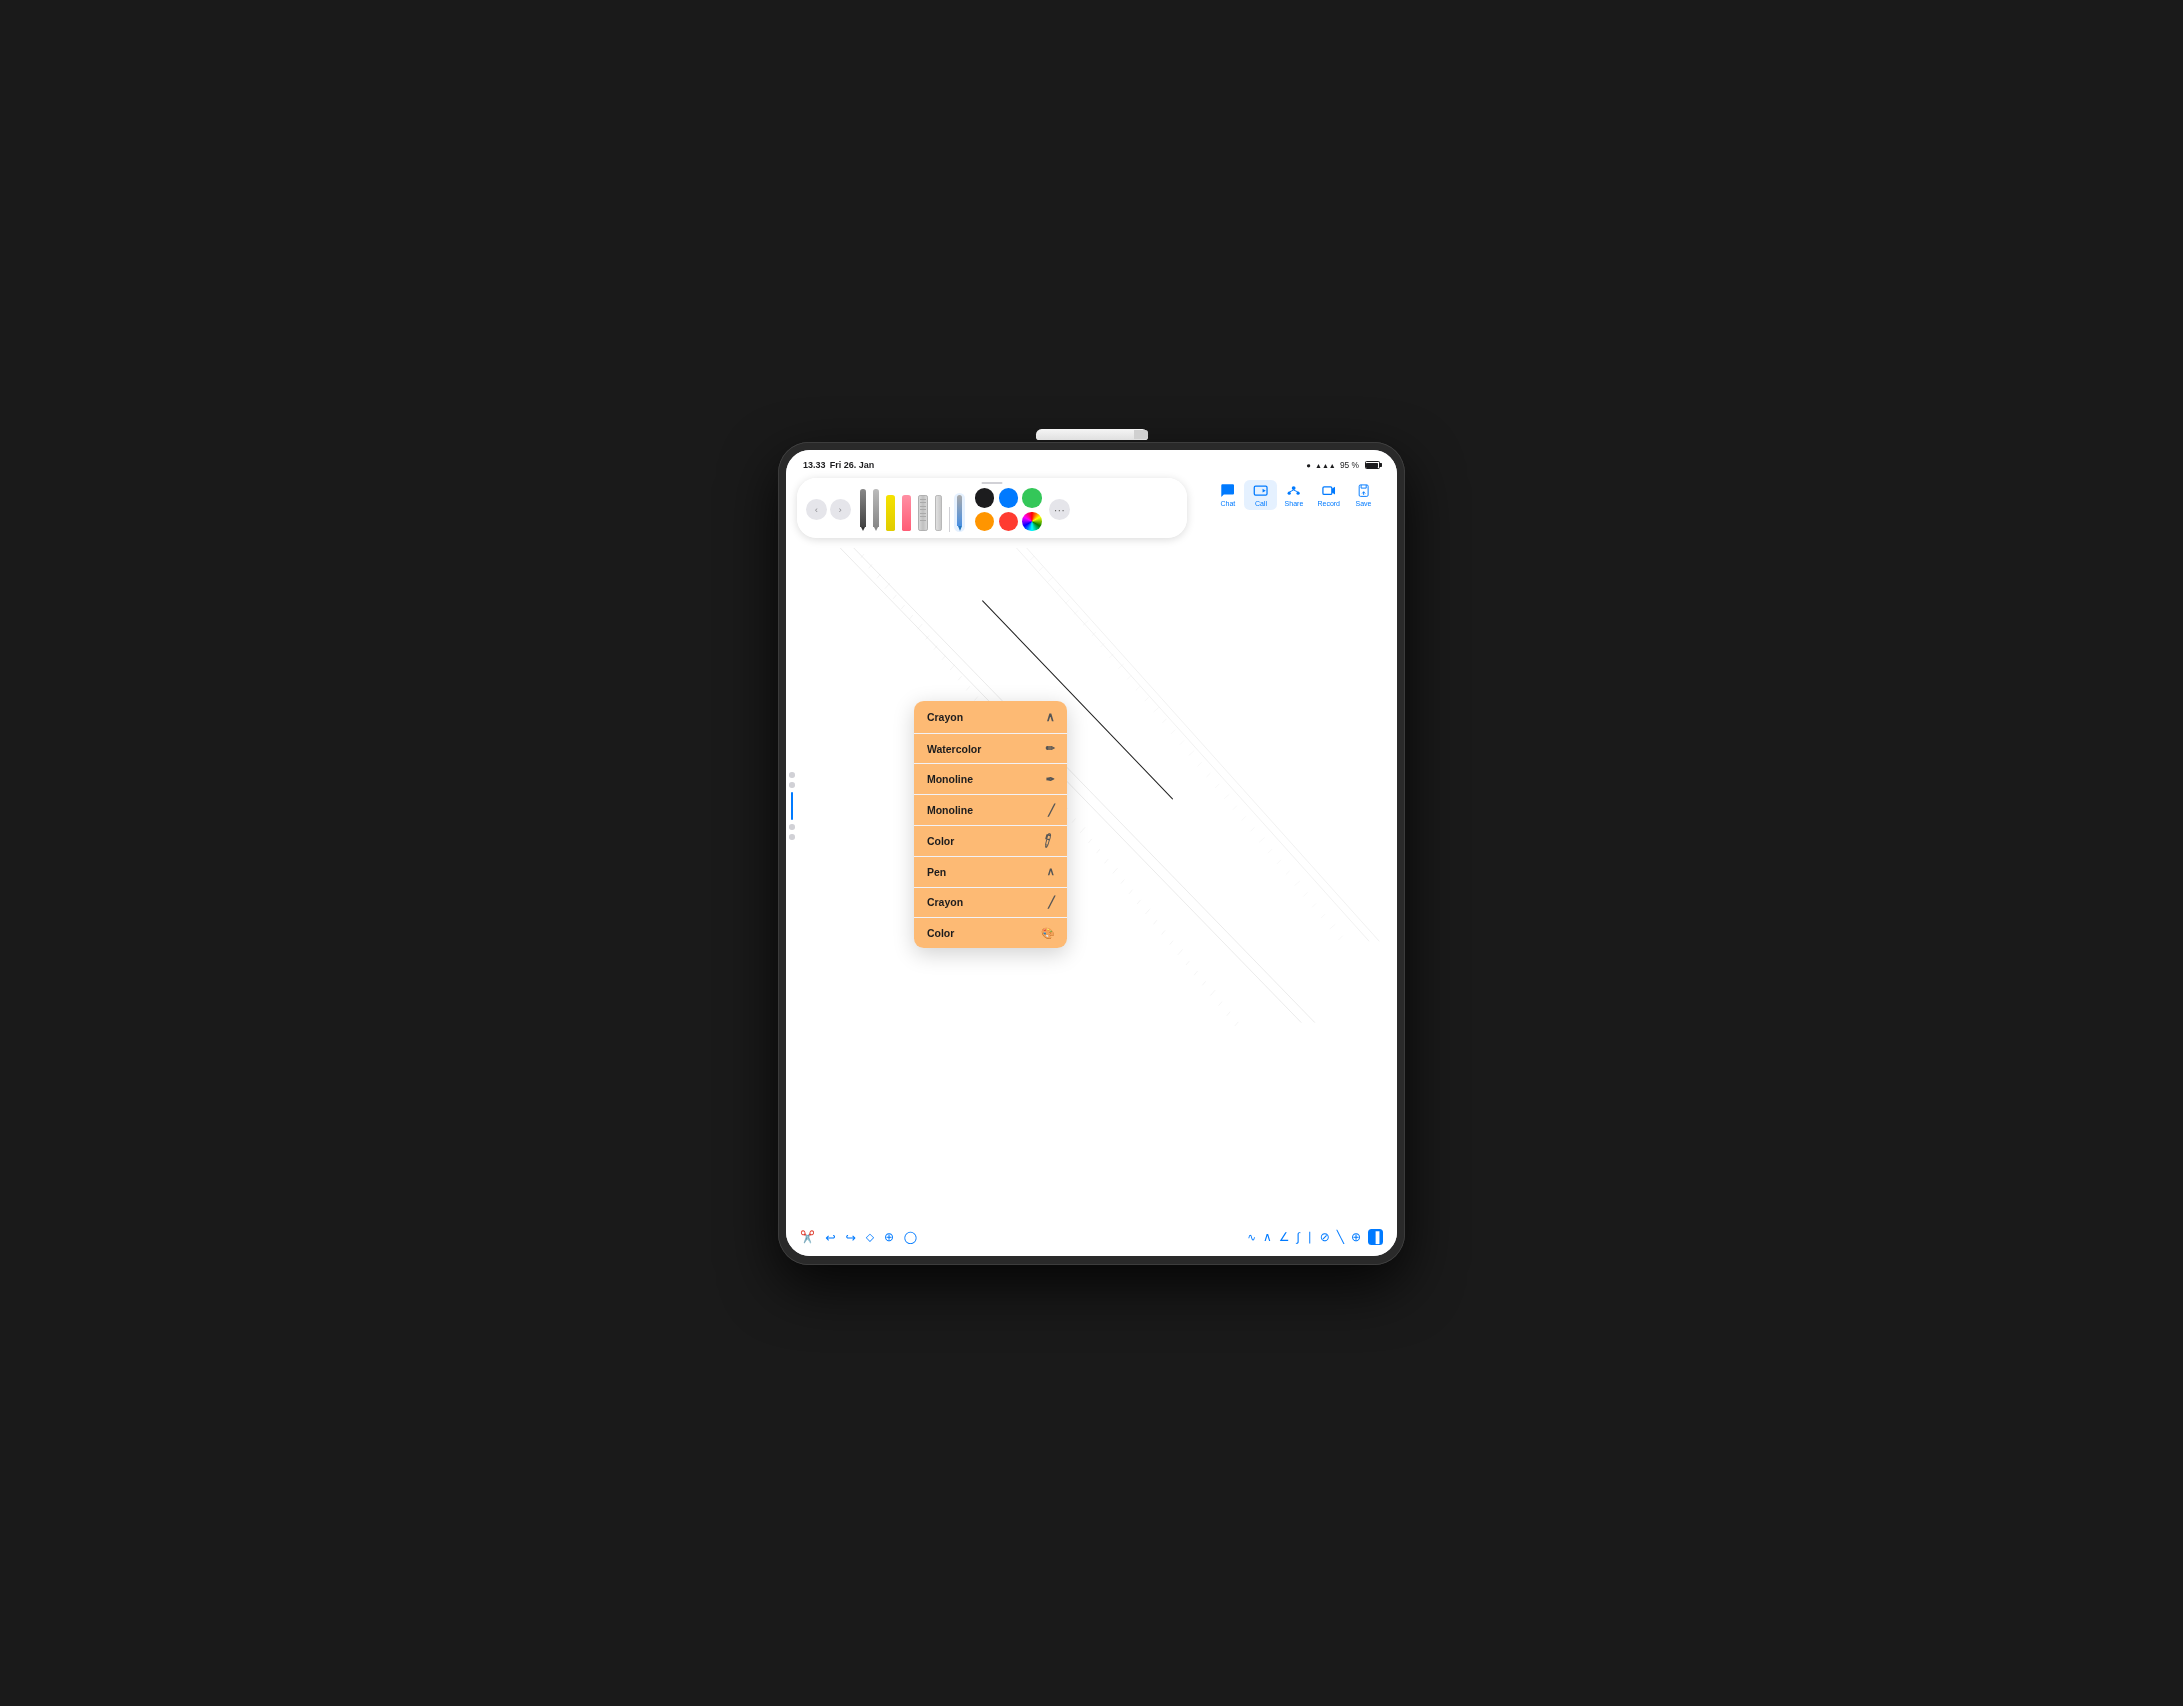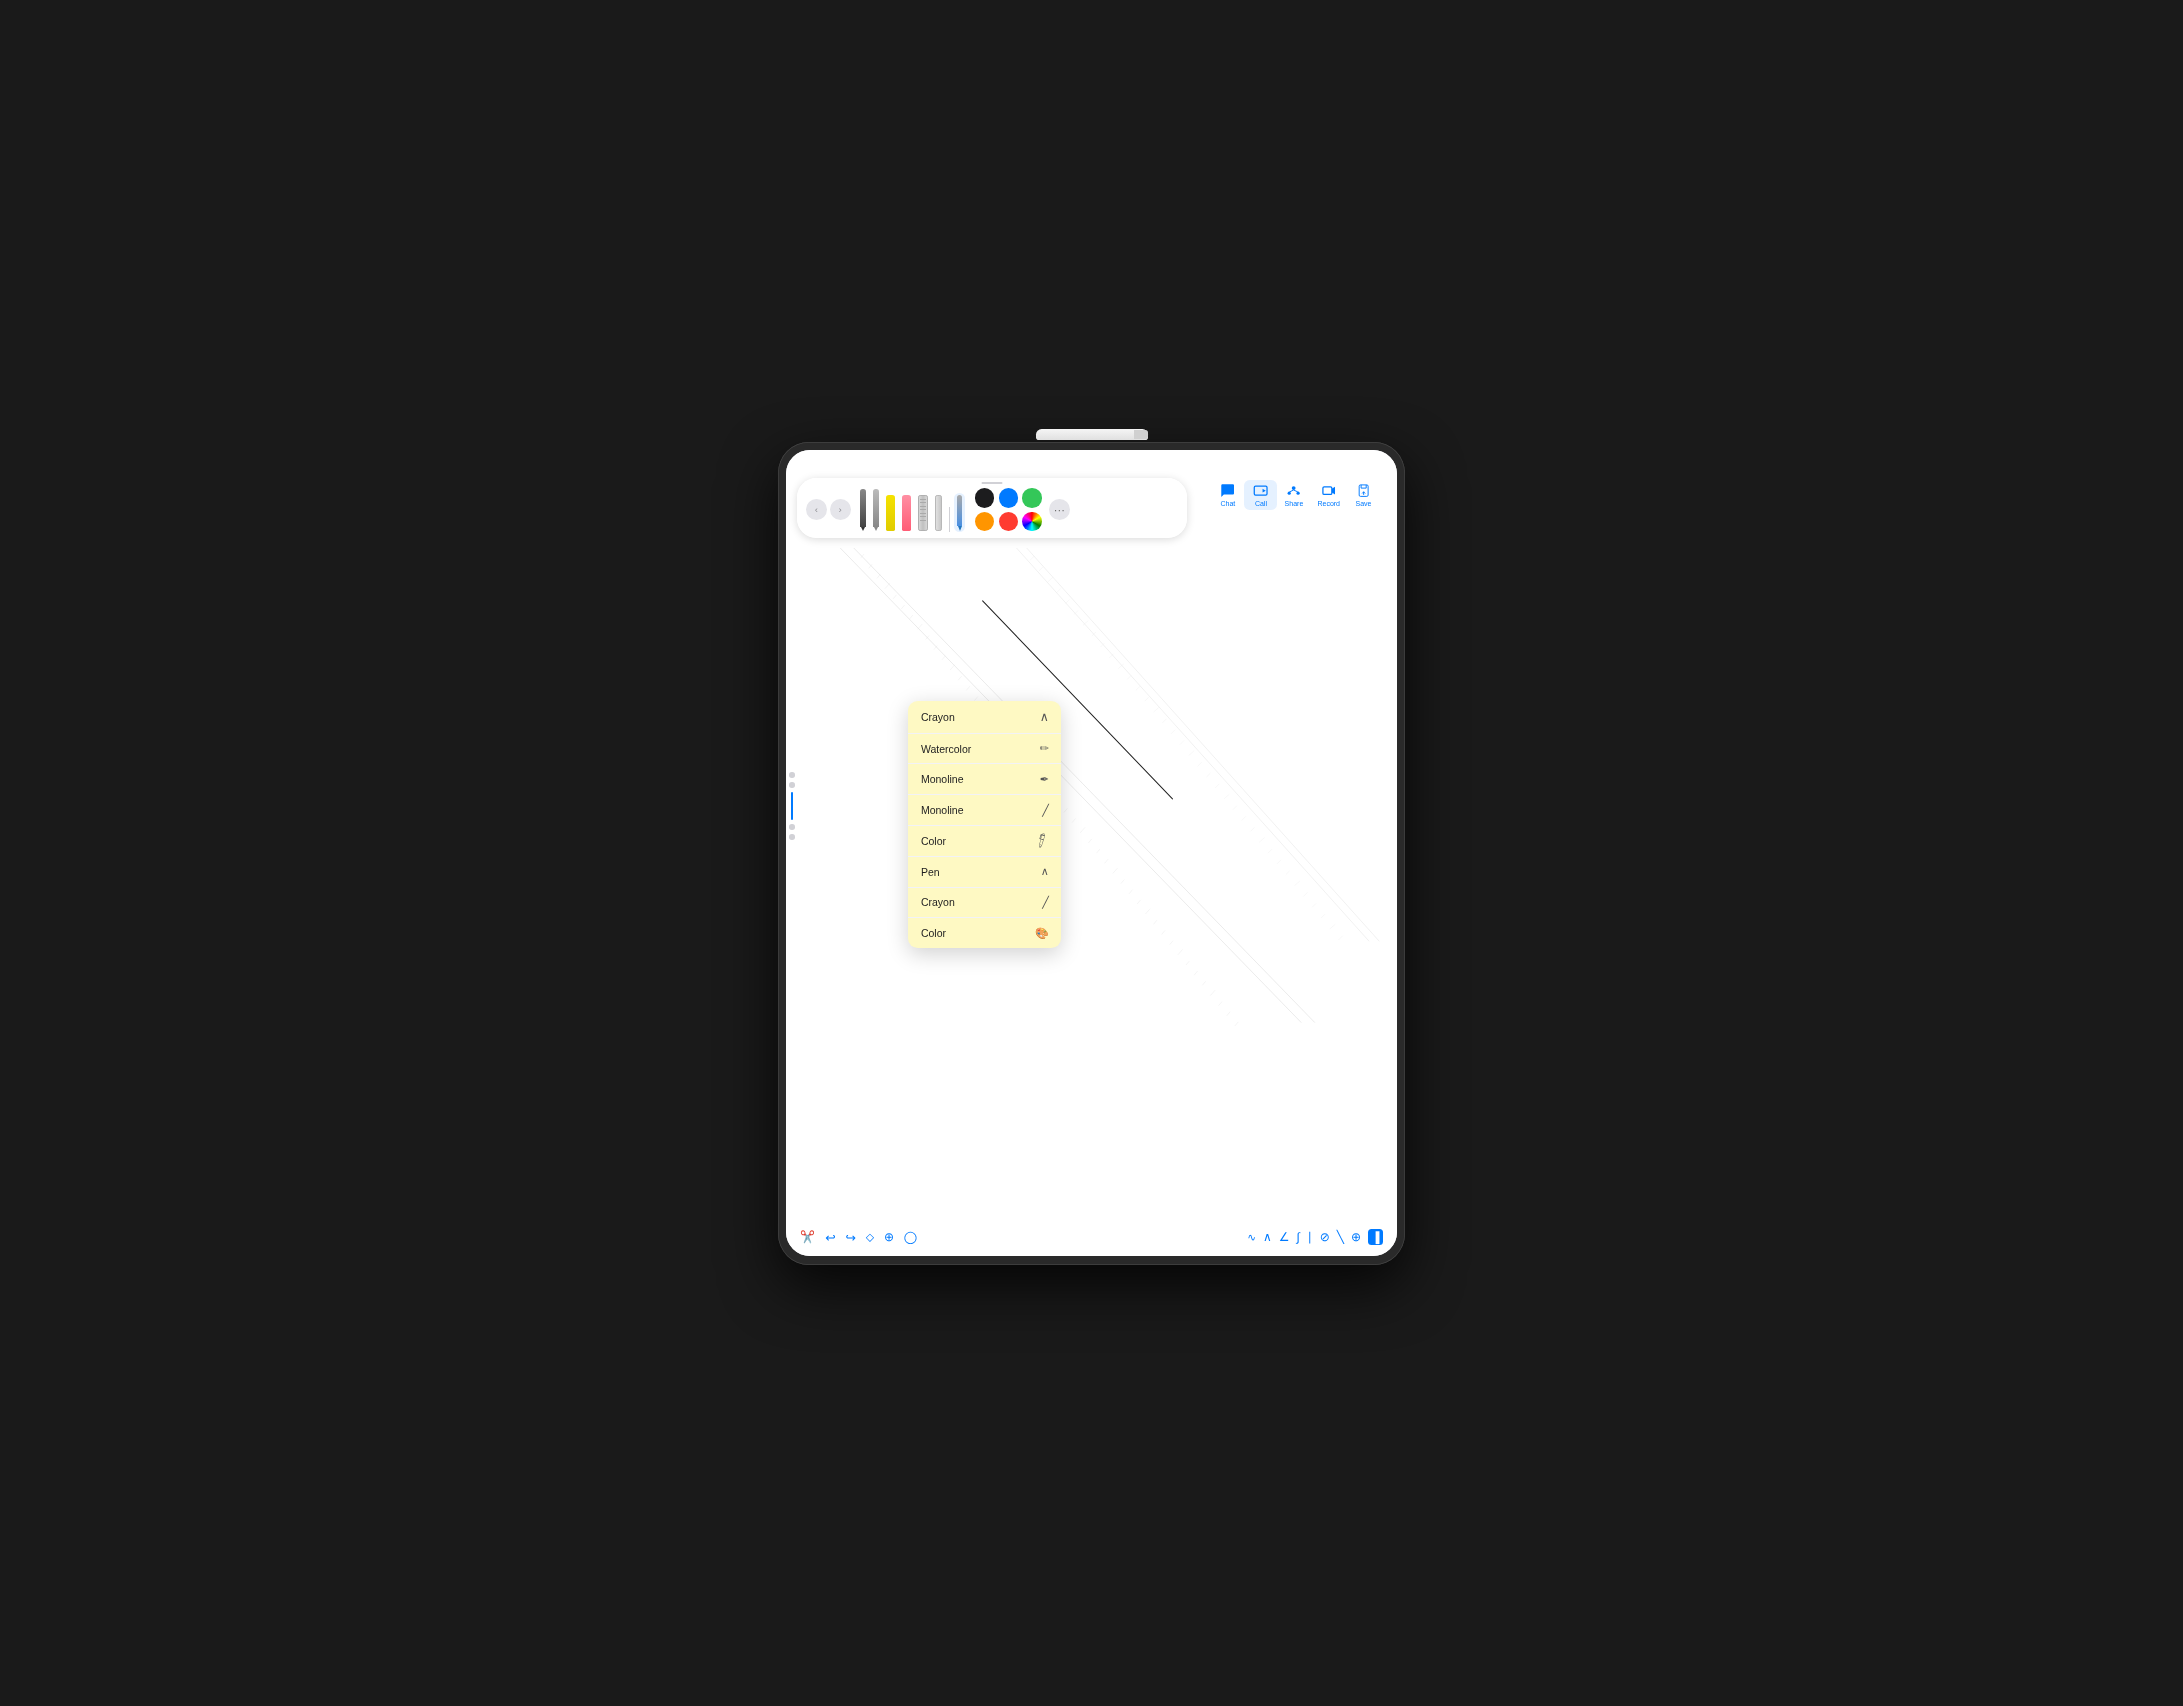--- a/index.html
+++ b/index.html
@@ -328,28 +328,29 @@
     .bottom-tool-icon.active-ruler {
       background: #007aff;
       color: white;
       padding: 2.8px 4.2px;
       border-radius: 4.2px;
     }
 
     
     .dropdown-menu {
       position: absolute;
-      left: 122px;
+      left: 128px;
       top: 251px;
-      background: #fef9c3;
+      background: #fdba74;
       border-radius: 9.8px;
       box-shadow: 0 5.6px 21px rgba(0,0,0,0.18);
       min-width: 153px;
       z-index: 30;
       overflow: hidden;
+      font-weight: bold;
     }
 
     .dropdown-item {
       display: flex;
       justify-content: space-between;
       align-items: center;
       padding: 8.4px 12.5px;
       border-bottom: 0.7px solid #f2f2f7;
       cursor: pointer;
     }
@@ -490,20 +491,34 @@
             <line x1="789" y1="686" x2="795" y2="680"></line>
             <line x1="802" y1="702" x2="810" y2="695"></line>
             <line x1="815" y1="718" x2="821" y2="712"></line>
           </g>
         </g>
 
         <line x1="290" y1="218" x2="570" y2="510" stroke="#222" stroke-width="1.5" stroke-linecap="round"></line>
       </svg>
     </div>
 
+    <div class="status-bar">
+      <div style="display:flex;gap:4.2px;align-items:center;">
+        <span class="status-time">13.33</span>
+        <span class="status-time">Fri 26. Jan</span>
+      </div>
+      <div class="status-right">
+        <span style="font-size:7.7px;color:#1c1c1e;">●</span>
+        <span style="font-size:7px;color:#1c1c1e;">▲▲▲</span>
+        <span class="status-battery">95 %</span>
+        <div class="battery-icon">
+          <div class="battery-fill"></div>
+        </div>
+      </div>
+    </div>
 
     <div class="toolbar-area">
 
       <div class="tools-pill" style="position:relative;padding-top:9.8px;">
         <div class="pill-drag-handle"></div>
 
         <div class="nav-arrows">
           <div class="nav-arrow">‹</div>
           <div class="nav-arrow">›</div>
         </div>

